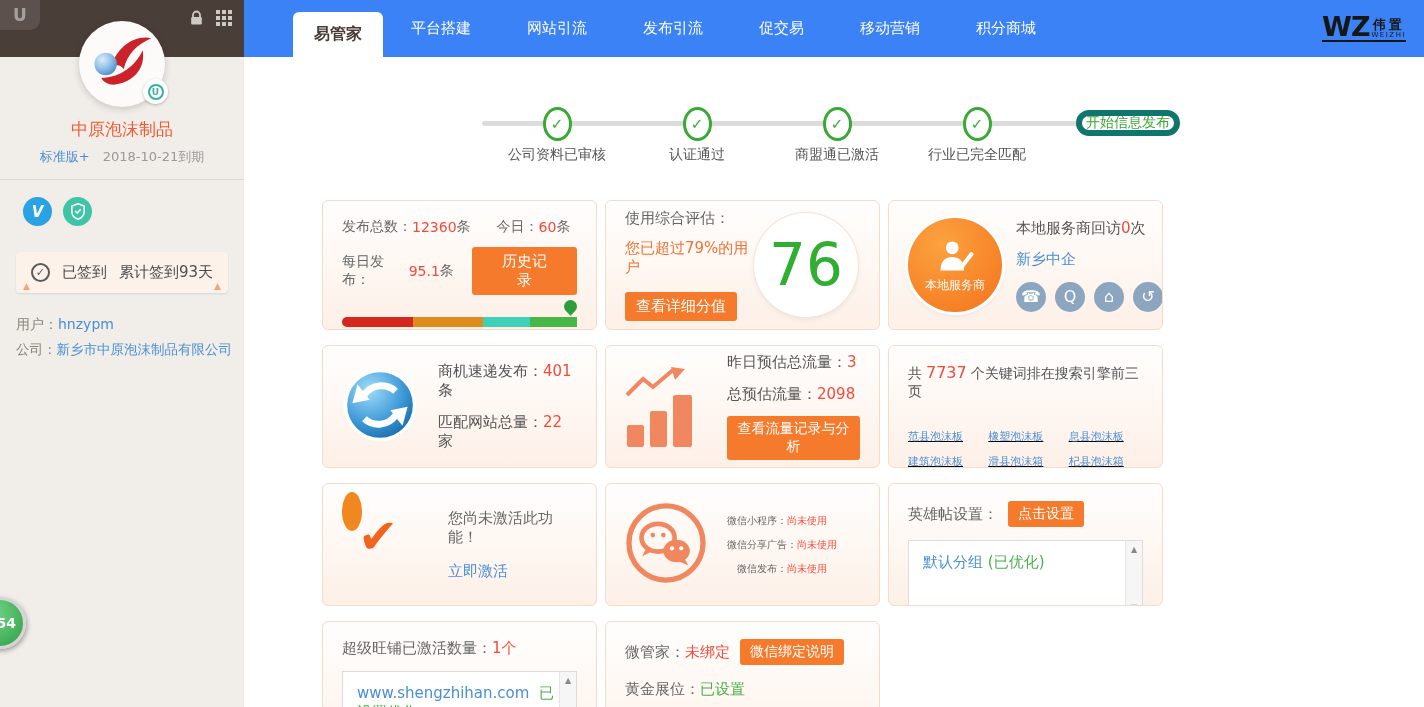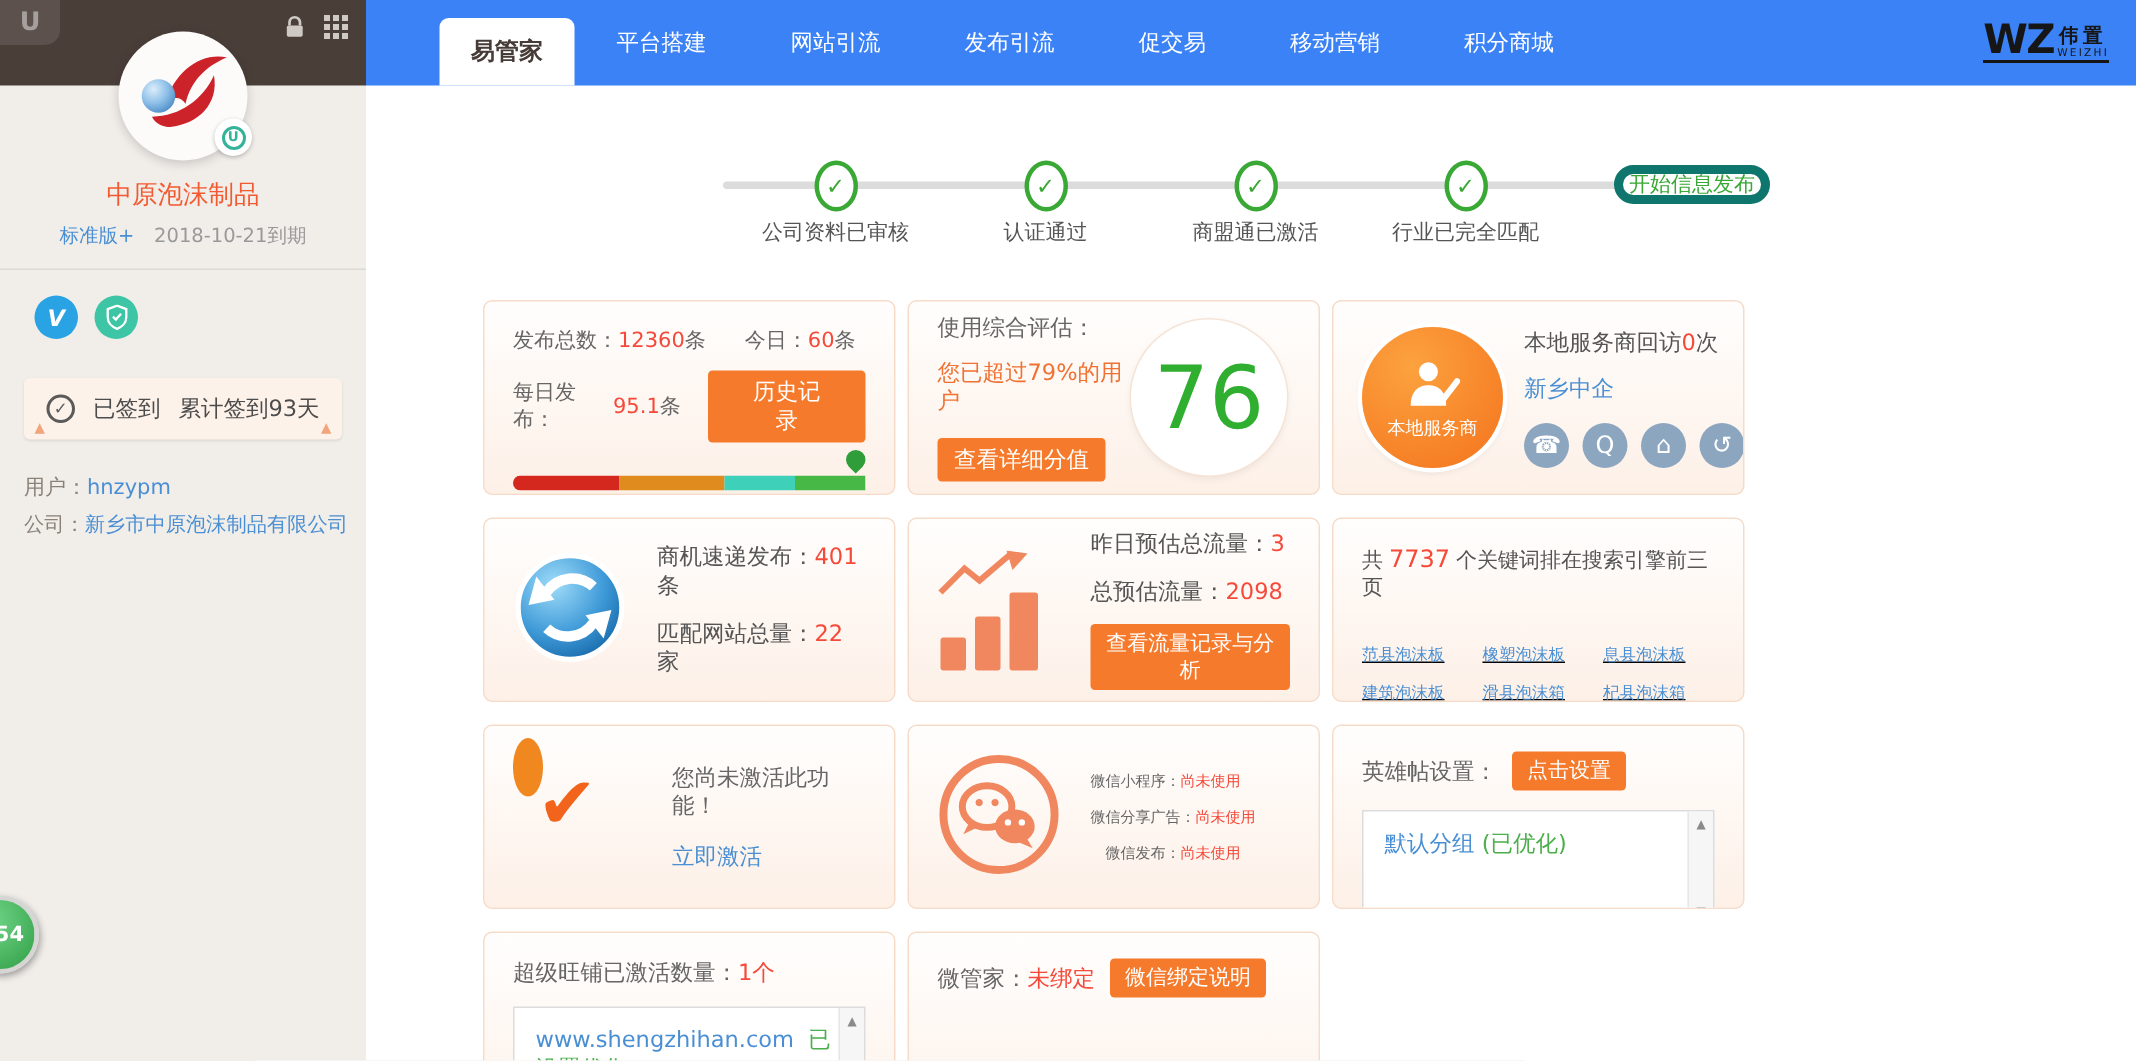--- a/index.html
+++ b/index.html
@@ -472,16 +472,20 @@
         </div>
       </div>
     </div>
 
     <div class="card">
       <div class="wgj-line">
         <span>微管家：</span>
           <span class="red">未绑定</span>
         <button class="btn-orange">微信绑定说明</button>
       </div>
+      <div class="wgj-line">
+        <span>黄金展位：</span>
+          <span class="green-t">已设置</span>
+      </div>
     </div>
 
   </div>
 </div>
 
 </body></html>

